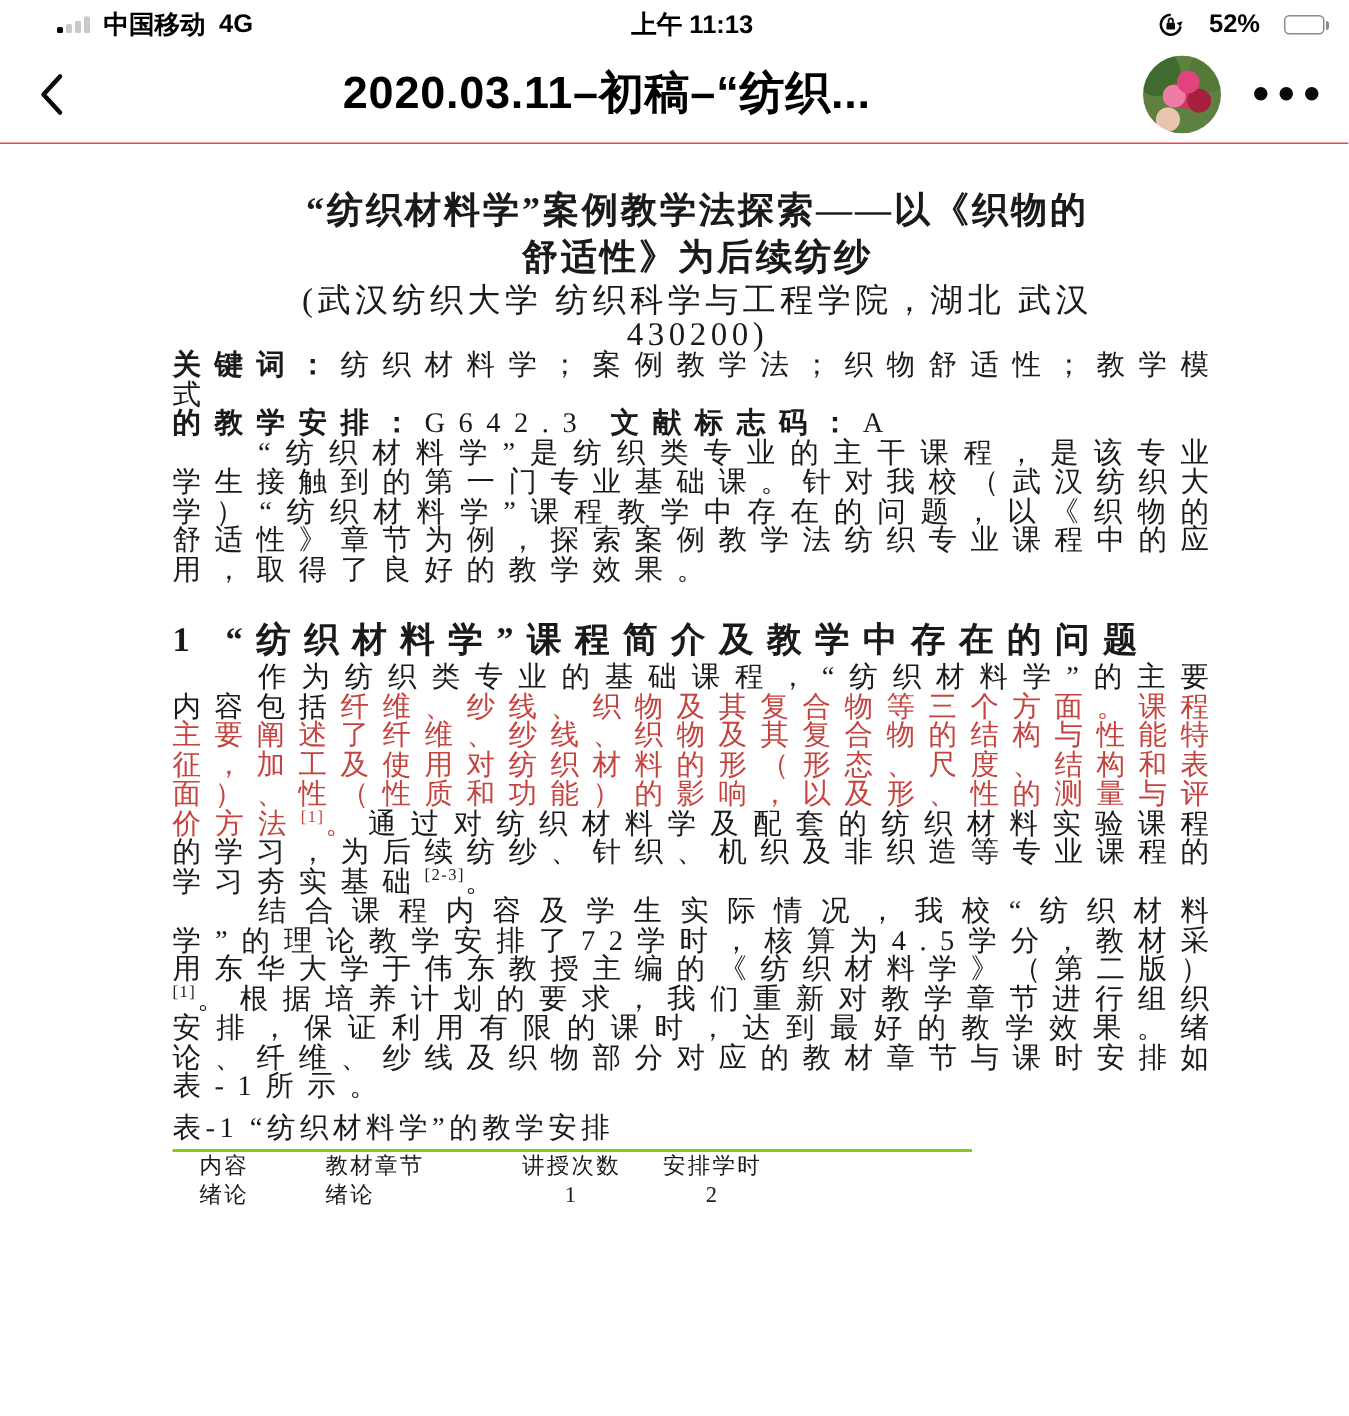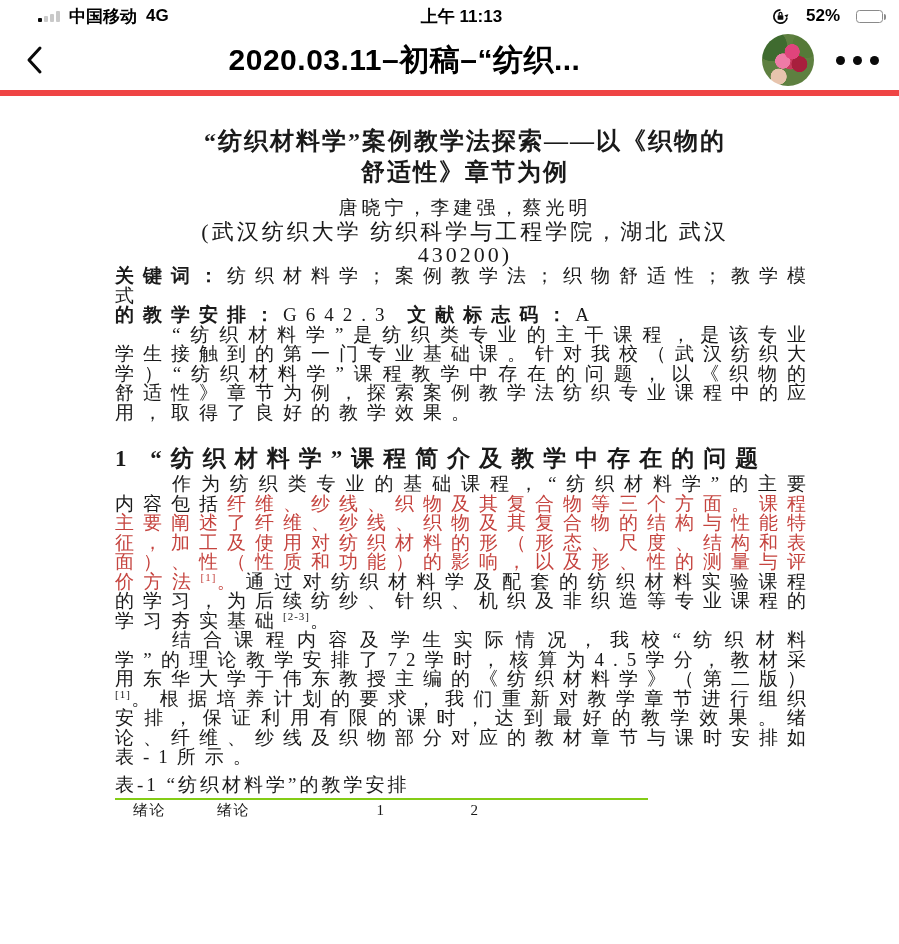--- a/index.html
+++ b/index.html
@@ -22,21 +22,21 @@
   .sb-time{ position:absolute; left:0; right:0; text-align:center; pointer-events:none; }
   .sb-right{ margin-left:auto; display:flex; align-items:center; gap:16px; }
   .batt{ width:27px; height:13px; border:1.5px solid #8a8a8a; border-radius:3.5px;
          padding:1px; position:relative; }
   .batt-fill{ height:100%; background:#0a0a0a; border-radius:1.5px; }
   .batt-nub{ position:absolute; right:-4px; top:3.5px; width:2.5px; height:6px;
              background:#8a8a8a; border-radius:0 2px 2px 0; }
   
   .nav-bar{
     height:66px; display:flex; align-items:center; padding:0 20px 0 22px;
-    border-bottom:6px solid #ef4444; background:#fff;
+    border-bottom:1px solid #ef4444; background:#fff;
   }
   .nav-title{
     flex:1; text-align:center; font-size:30px; font-weight:700; color:#000;
     white-space:nowrap; overflow:hidden; letter-spacing:.5px; padding:0 6px;
   }
   .avatar{
     width:52px; height:52px; border-radius:50%; flex:0 0 auto; overflow:hidden;
     background:
       radial-gradient(circle at 32% 82%, #e7c4ad 0 14%, rgba(0,0,0,0) 15%),
       radial-gradient(circle at 58% 34%, #e0447c 0 16%, rgba(0,0,0,0) 17%),
@@ -128,23 +128,22 @@
   <div class="avatar"></div>
   <div class="more-btn">
     <i></i>
       <i></i>
       <i></i>
   </div>
 </div>
 
 <div class="doc">
 
-  <div class="doc-title">“纺织材料学”案例教学法探索——以《织物的舒适性》章节为例</div>
+  <div class="doc-title">“纺织材料学”案例教学法探索——以《织物的舒适性》为后续纺纱</div>
 
-  <div class="authors">唐晓宁，李建强，蔡光明</div>
   <div class="affil">
     <div>(武汉纺织大学 纺织科学与工程学院，湖北 武汉</div>
     <div>430200)</div>
   </div>
 
   <div class="body-text">
     <span class="b">关键词：</span><span>纺织材料学；案例教学法；织物舒适性；教学模式</span>
   </div>
   <div class="body-text">
     <span class="b">的教学安排：</span><span class="serif-latin">G642.3</span><span> </span><span class="b">文献标志码：</span><span class="serif-latin">A</span>
@@ -152,20 +151,26 @@
 
   <p class="body-text para intro">“纺织材料学”是纺织类专业的主干课程，是该专业学生接触到的第一门专业基础课。针对我校（武汉纺织大学）“纺织材料学”课程教学中存在的问题，以《织物的舒适性》章节为例，探索案例教学法纺织专业课程中的应用，取得了良好的教学效果。</p>
 
   <div class="h1">1 “纺织材料学”课程简介及教学中存在的问题</div>
 
   <p class="body-text para"><span>作为纺织类专业的基础课程，“纺织材料学”的主要内容包括</span><span class="red">纤维、纱线、织物及其复合物等三个方面。课程主要阐述了纤维、纱线、织物及其复合物的结构与性能特征，加工及使用对纺织材料的形（形态、尺度、结构和表面）、性（性质和功能）的影响，以及形、性的测量与评价方法</span><sup class="red">[1]</sup><span class="red">。</span><span>通过对纺织材料学及配套的纺织材料实验课程的学习，为后续纺纱、针织、机织及非织造等专业课程的学习夯实基础</span><sup>[2-3]</sup><span>。</span></p>
   <p class="body-text para"><span>结合课程内容及学生实际情况，我校“纺织材料学”的理论教学安排了72学时，核算为4.5学分，教材采用东华大学于伟东教授主编的《纺织材料学》（第二版）</span><sup>[1]</sup><span>。根据培养计划的要求，我们重新对教学章节进行组织安排，保证利用有限的课时，达到最好的教学效果。绪论、纤维、纱线及织物部分对应的教材章节与课时安排如表-1所示。</span></p>
 
   <div class="tbl-caption">表-1 “纺织材料学”的教学安排</div>
   <div>
+    <div class="trow" id="tbl-head">
+        <div class="c0">内容</div>
+        <div class="c1">教材章节</div>
+        <div class="c2">讲授次数</div>
+        <div class="c3">安排学时</div>
+      </div>
     <div id="tbl-body">
         <div class="trow">
           <div class="c0">绪论</div>
           <div class="c1">绪论</div>
           <div class="c2">1</div>
           <div class="c3">2</div>
         </div>
       </div>
   </div>
 

